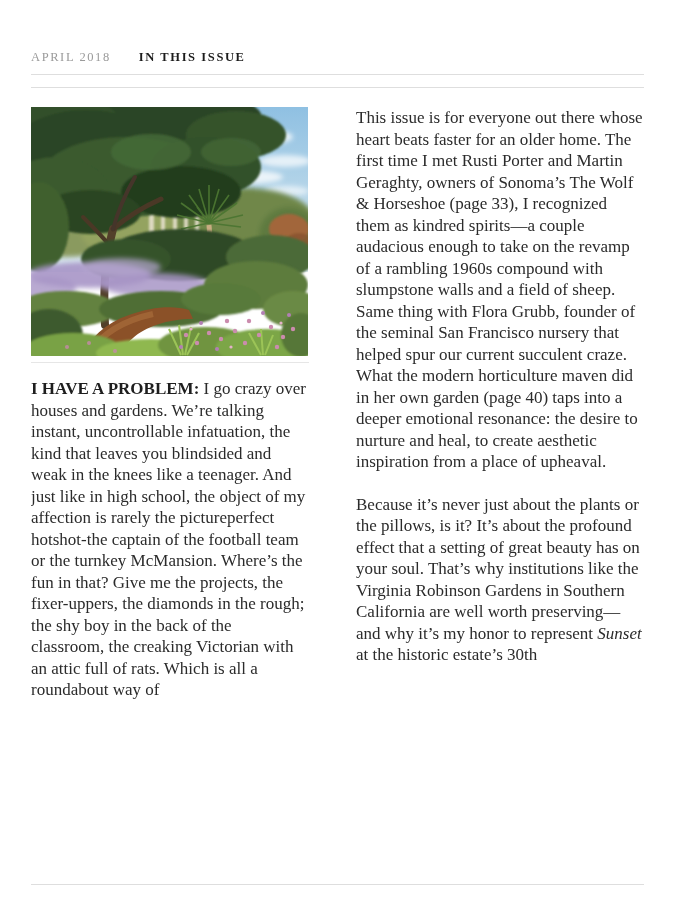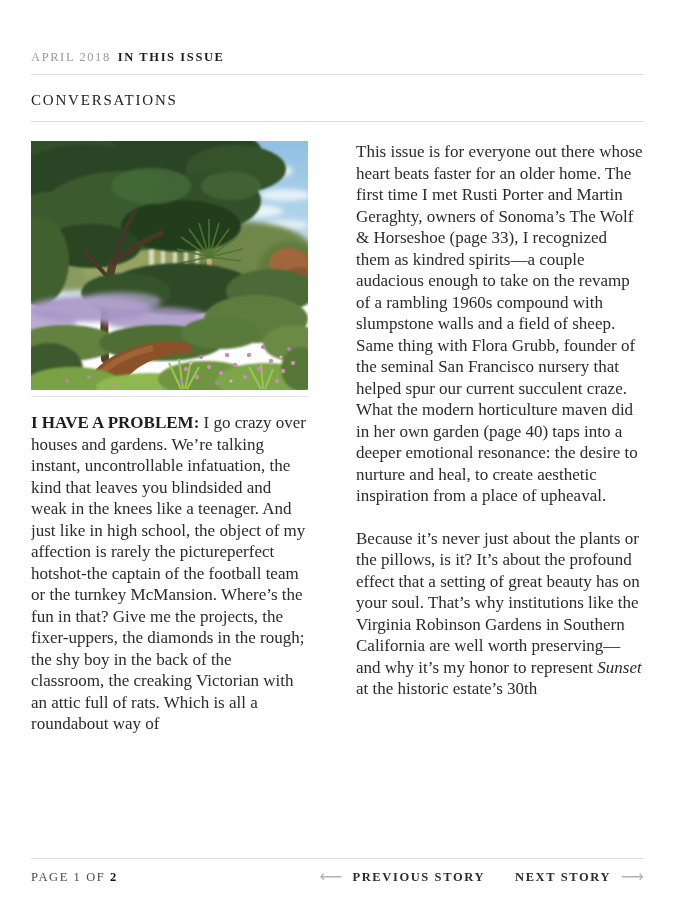--- a/index.html
+++ b/index.html
@@ -16,21 +16,21 @@
   
   .topbar {
     padding-top:50px;
     font-size:12.5px;
     letter-spacing:1.6px;
     display:flex;
     gap:7px;
     align-items:baseline;
   }
   .topbar .date { color:#9a9a9a; font-weight:400; }
-  .topbar .issue-link { color:#1c1c1c; font-weight:700; text-decoration:none; cursor:pointer; }
+  .topbar .issue-link { color:#1c1c1c; font-weight:700; text-decoration:none; cursor:pointer;margin-left:21px; }
 
   hr.rule { border:none; border-top:1px solid #dedede; margin-top:9px; }
   hr.rule.thin { border-top-color:#e6e6e6; }
 
   
   .kicker {
     margin-top:17px;
     font-size:15px;
     letter-spacing:1.8px;
     color:#222222;
@@ -123,21 +123,20 @@
 
 <div class="page">
 
   <div class="topbar">
     <span class="date">APRIL 2018</span>
     <a class="issue-link">IN THIS ISSUE</a>
   </div>
   <hr class="rule">
 
   <div class="titleblock">
-    <div class="kicker">CONVERSATIONS</div>
   </div>
   <hr class="rule title-div">
 
   <div class="columns">
 
     <div class="col left">
       <figure>
         <svg viewBox="0 0 277 249" width="277" height="249" preserveAspectRatio="none" xmlns="http://www.w3.org/2000/svg">
           <defs>
             <linearGradient id="sky" x1="0" y1="0" x2="0" y2="1">
@@ -310,28 +309,15 @@
 
     <div class="col right">
       <p class="body">This issue is for everyone out there whose heart beats faster for an older home. The first time I met Rusti Porter and Martin Geraghty, owners of Sonoma’s The Wolf &amp; Horseshoe (page 33), I recognized them as kindred spirits—a couple audacious enough to take on the revamp of a rambling 1960s compound with slumpstone walls and a field of sheep. Same thing with Flora Grubb, founder of the seminal San Francisco nursery that helped spur our current succulent craze. What the modern horticulture maven did in her own garden (page 40) taps into a deeper emotional resonance: the desire to nurture and heal, to create aesthetic inspiration from a place of upheaval.</p>
       <p class="body"><span>Because it’s never just about the plants or the pillows, is it? It’s about the profound effect that a setting of great beauty has on your soul. That’s why institutions like the Virginia Robinson Gardens in Southern California are well worth preserving—and why it’s my honor to represent </span><em class="mag-name">Sunset</em><span> at the historic estate’s 30th</span></p>
     </div>
 
   </div>
 
   <div class="footer">
     <hr class="rule">
-    <div class="footrow">
-      <div class="pageind"><span>PAGE 1 OF </span><strong>2</strong></div>
-      <div class="navlinks">
-        <a class="nav prev">
-          <span class="arrow">⟵</span>
-          <span class="navlabel">PREVIOUS STORY</span>
-        </a>
-        <a class="nav next">
-          <span class="navlabel">NEXT STORY</span>
-          <span class="arrow">⟶</span>
-        </a>
-      </div>
-    </div>
   </div>
 
 </div>
 
 </body></html>

